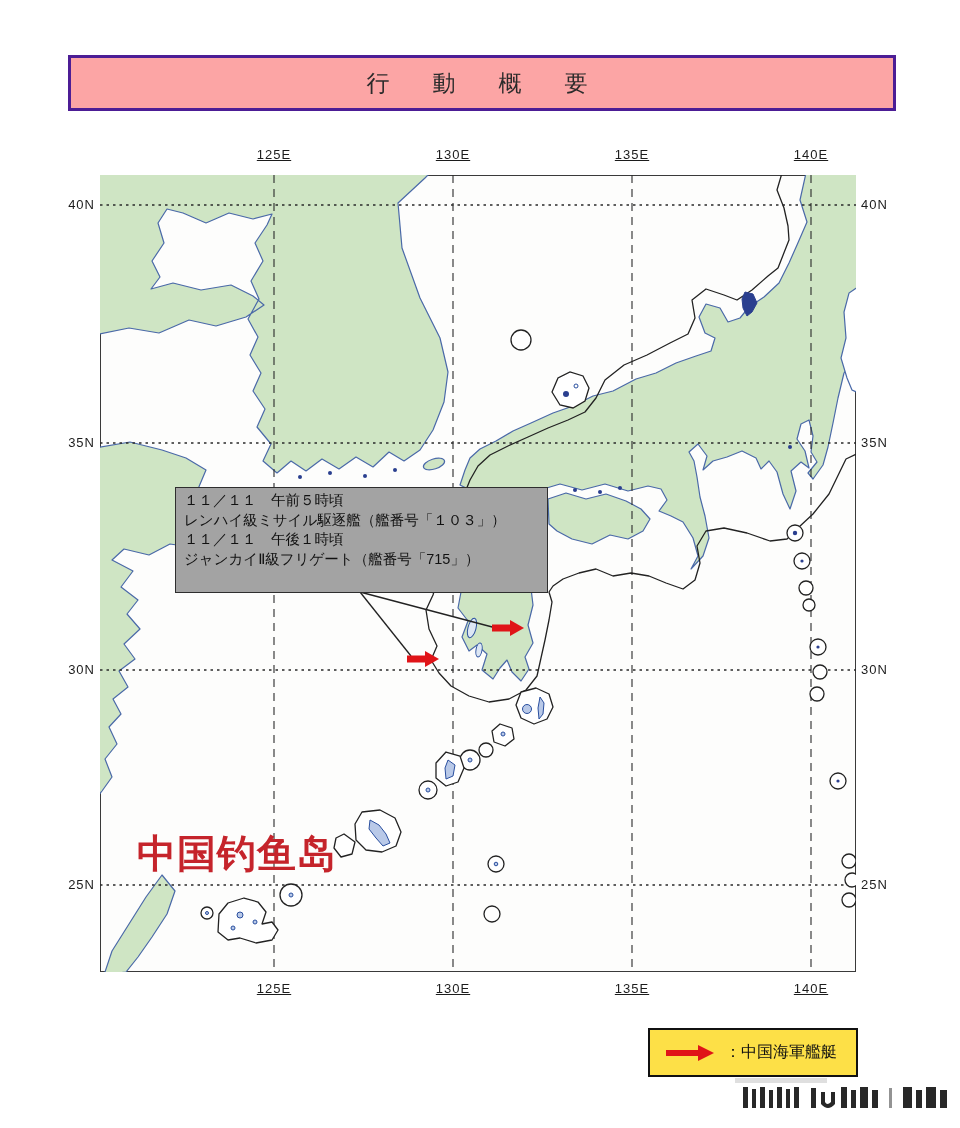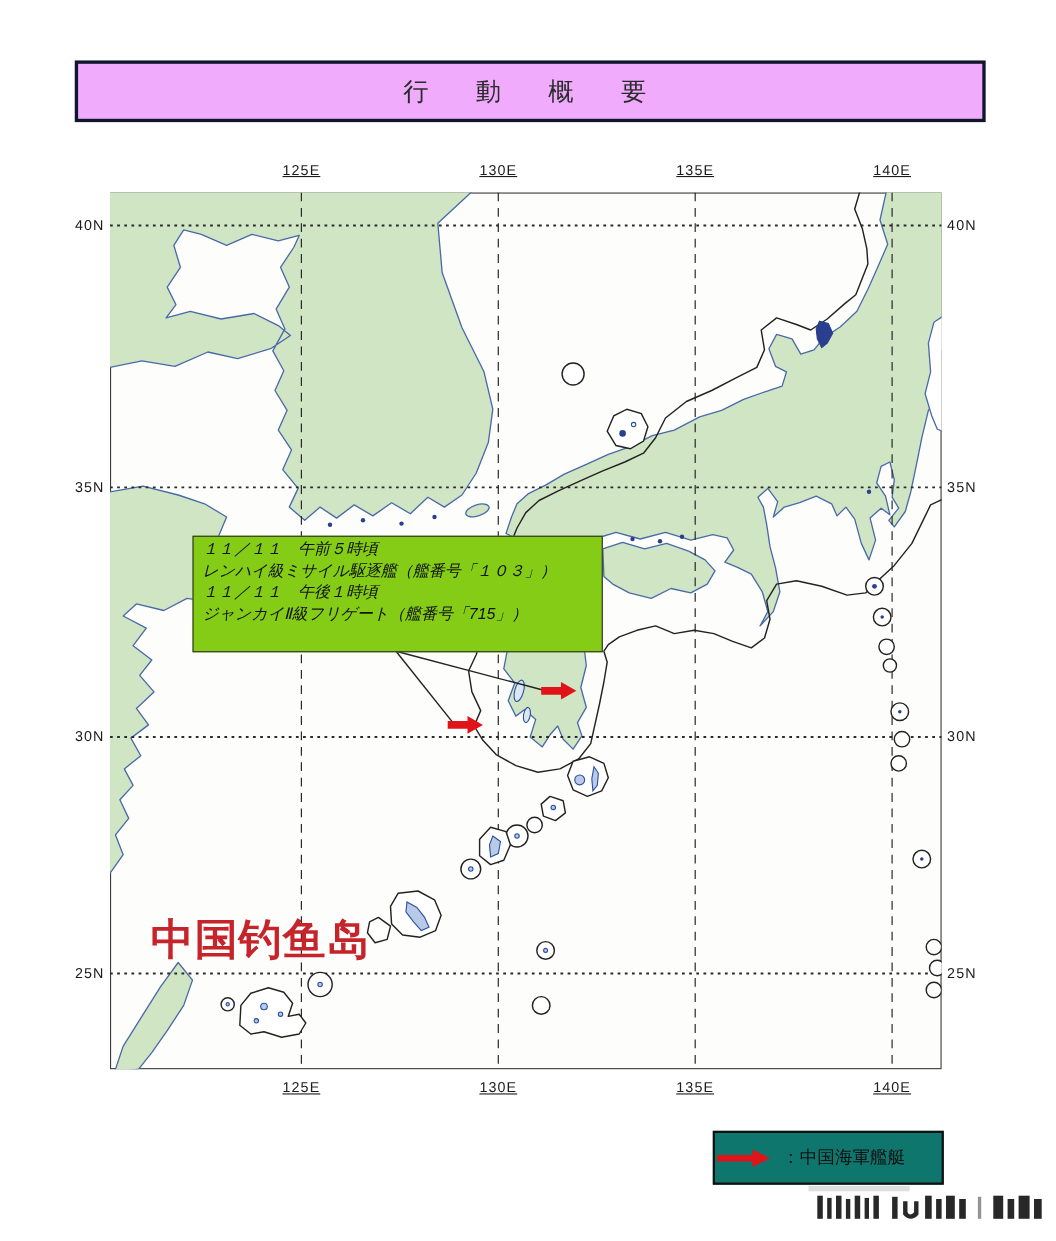--- a/index.html
+++ b/index.html
@@ -1,34 +1,34 @@
 <!DOCTYPE html>
 <html><head>
 <meta charset="utf-8">
 <style>
   html,body{margin:0;padding:0;background:#ffffff;}
   .page{position:relative;width:960px;height:1128px;background:#ffffff;overflow:hidden;
         font-family:"Liberation Sans",sans-serif;}
   .title-box{position:absolute;left:68px;top:55px;width:822px;height:50px;
-        border:3px solid #0f172a;background:#f0abfc;display:flex;align-items:center;justify-content:center;}
+        border:3px solid #4c1d95;background:#fca5a5;display:flex;align-items:center;justify-content:center;}
   .title-text{font-size:23px;color:#2b2b2b;letter-spacing:10px;font-weight:500;}
   .map-frame{position:absolute;left:100px;top:175px;width:756px;height:797px;
         border:1.5px solid #3a3a3a;background:#fdfdfc;box-sizing:border-box;}
   .map-svg{position:absolute;left:100px;top:175px;width:756px;height:797px;}
   .axis-label{position:absolute;font-size:13px;color:#1c1c1c;letter-spacing:1px;}
   .axis-top,.axis-bottom{width:46px;text-align:center;text-decoration:underline;}
   .axis-left{width:40px;text-align:right;}
   .axis-right{width:40px;text-align:left;}
   .anno-box{position:absolute;left:175px;top:487px;width:373px;height:106px;box-sizing:border-box;
-        background:#84cc16;border:1.5px solid #2e2e2e;padding:3px 8px;z-index:5;font-style:italic;}
+        background:#a3a3a3;border:1.5px solid #2e2e2e;padding:3px 8px;z-index:5;}
   .anno-line{font-size:14.5px;line-height:19.6px;color:#111;white-space:nowrap;}
   .overlay-red-text{position:absolute;left:137px;top:827px;font-size:39px;font-weight:700;
         color:#c5242b;letter-spacing:1px;z-index:6;white-space:nowrap;text-align:right;}
   .legend-box{position:absolute;left:648px;top:1028px;width:210px;height:49px;box-sizing:border-box;
-        border:2.5px solid #111;background:#0f766e;display:flex;align-items:center;gap:9px;}
+        border:2.5px solid #111;background:#fde047;display:flex;align-items:center;gap:9px;padding-left:14px;}
   .legend-label{font-size:16px;color:#111;white-space:nowrap;}
   .watermark{position:absolute;left:733px;top:1078px;width:226px;height:32px;filter:blur(0.5px);opacity:.92;}
 </style>
 </head>
 <body>
 
 <div class="page">
 
   <div class="title-box">
     <span class="title-text">行　動　概　要</span>

